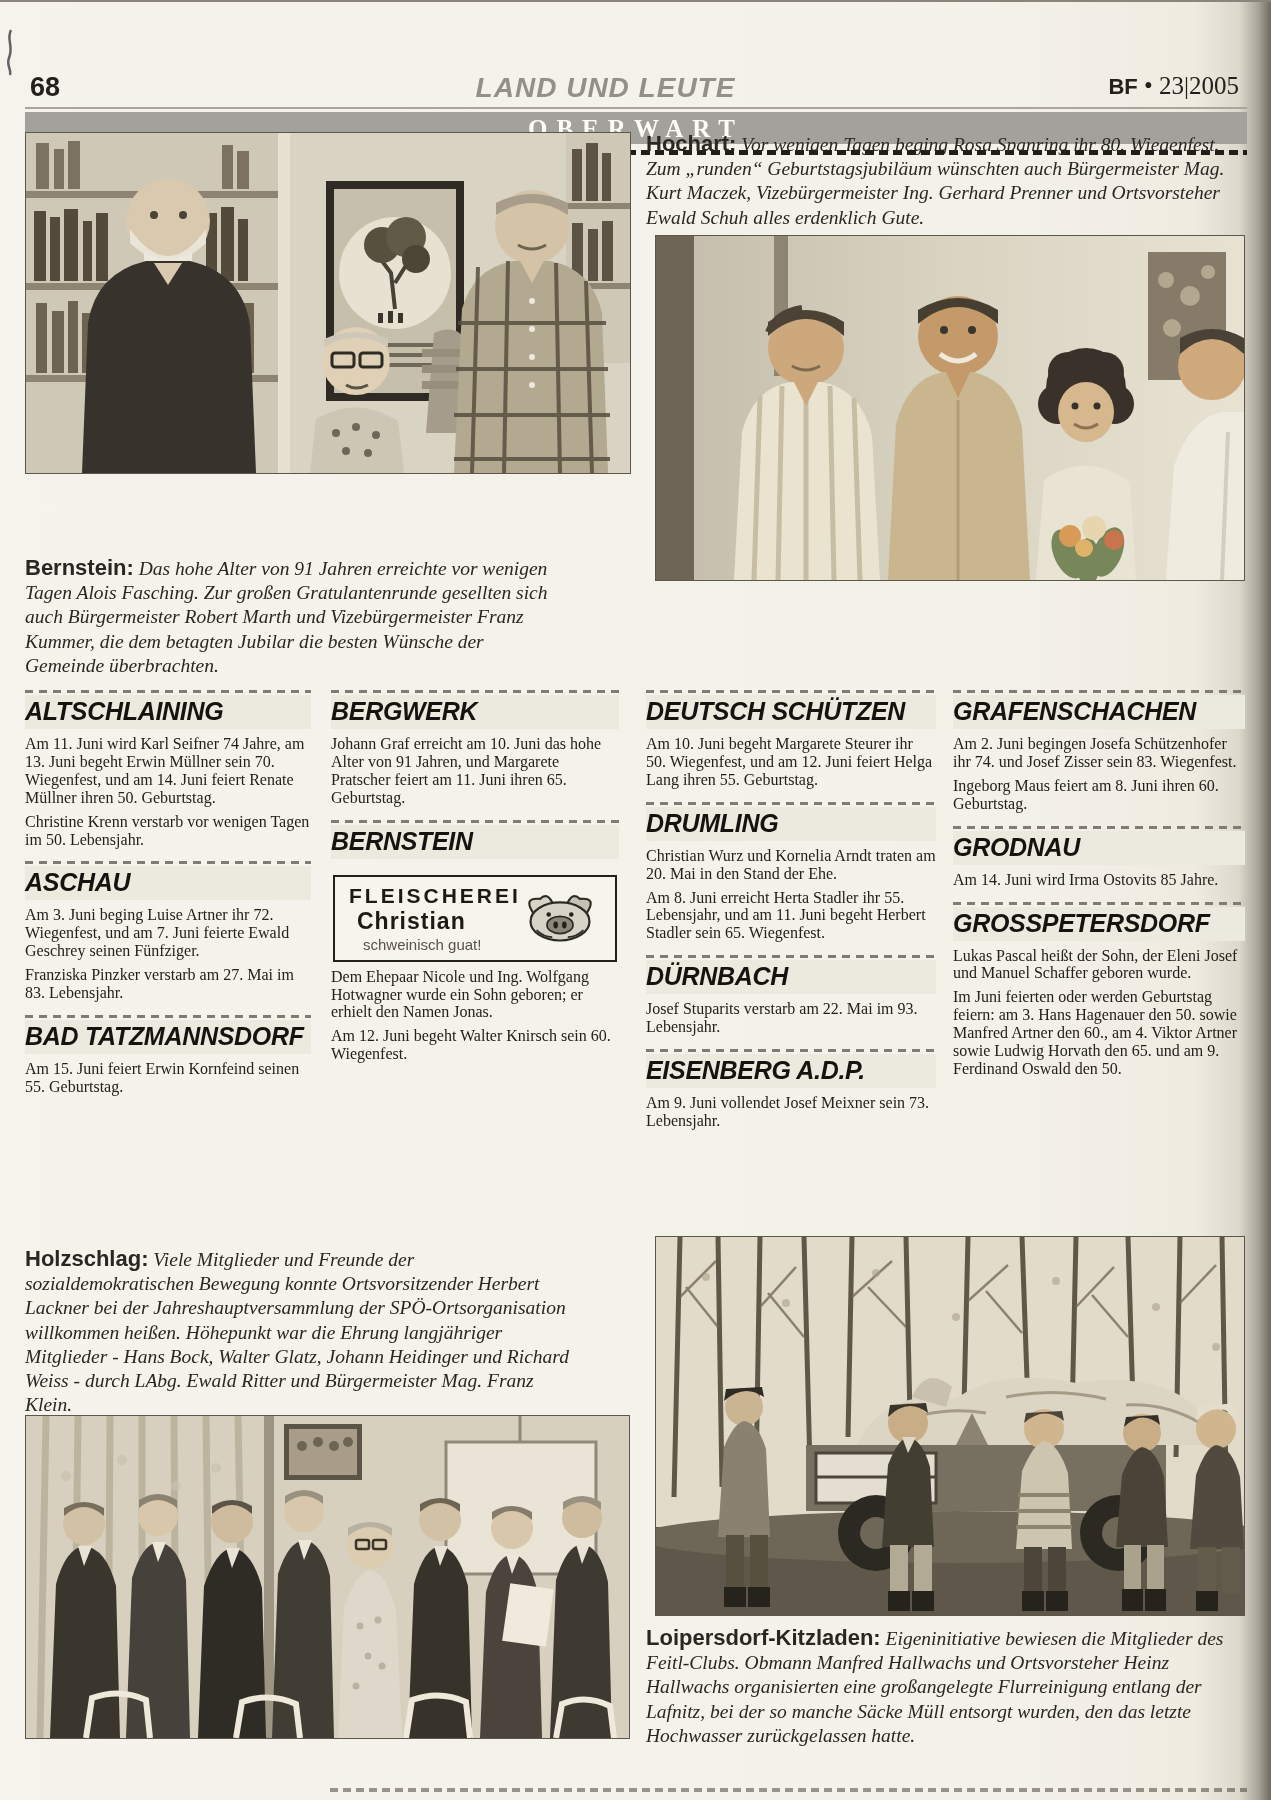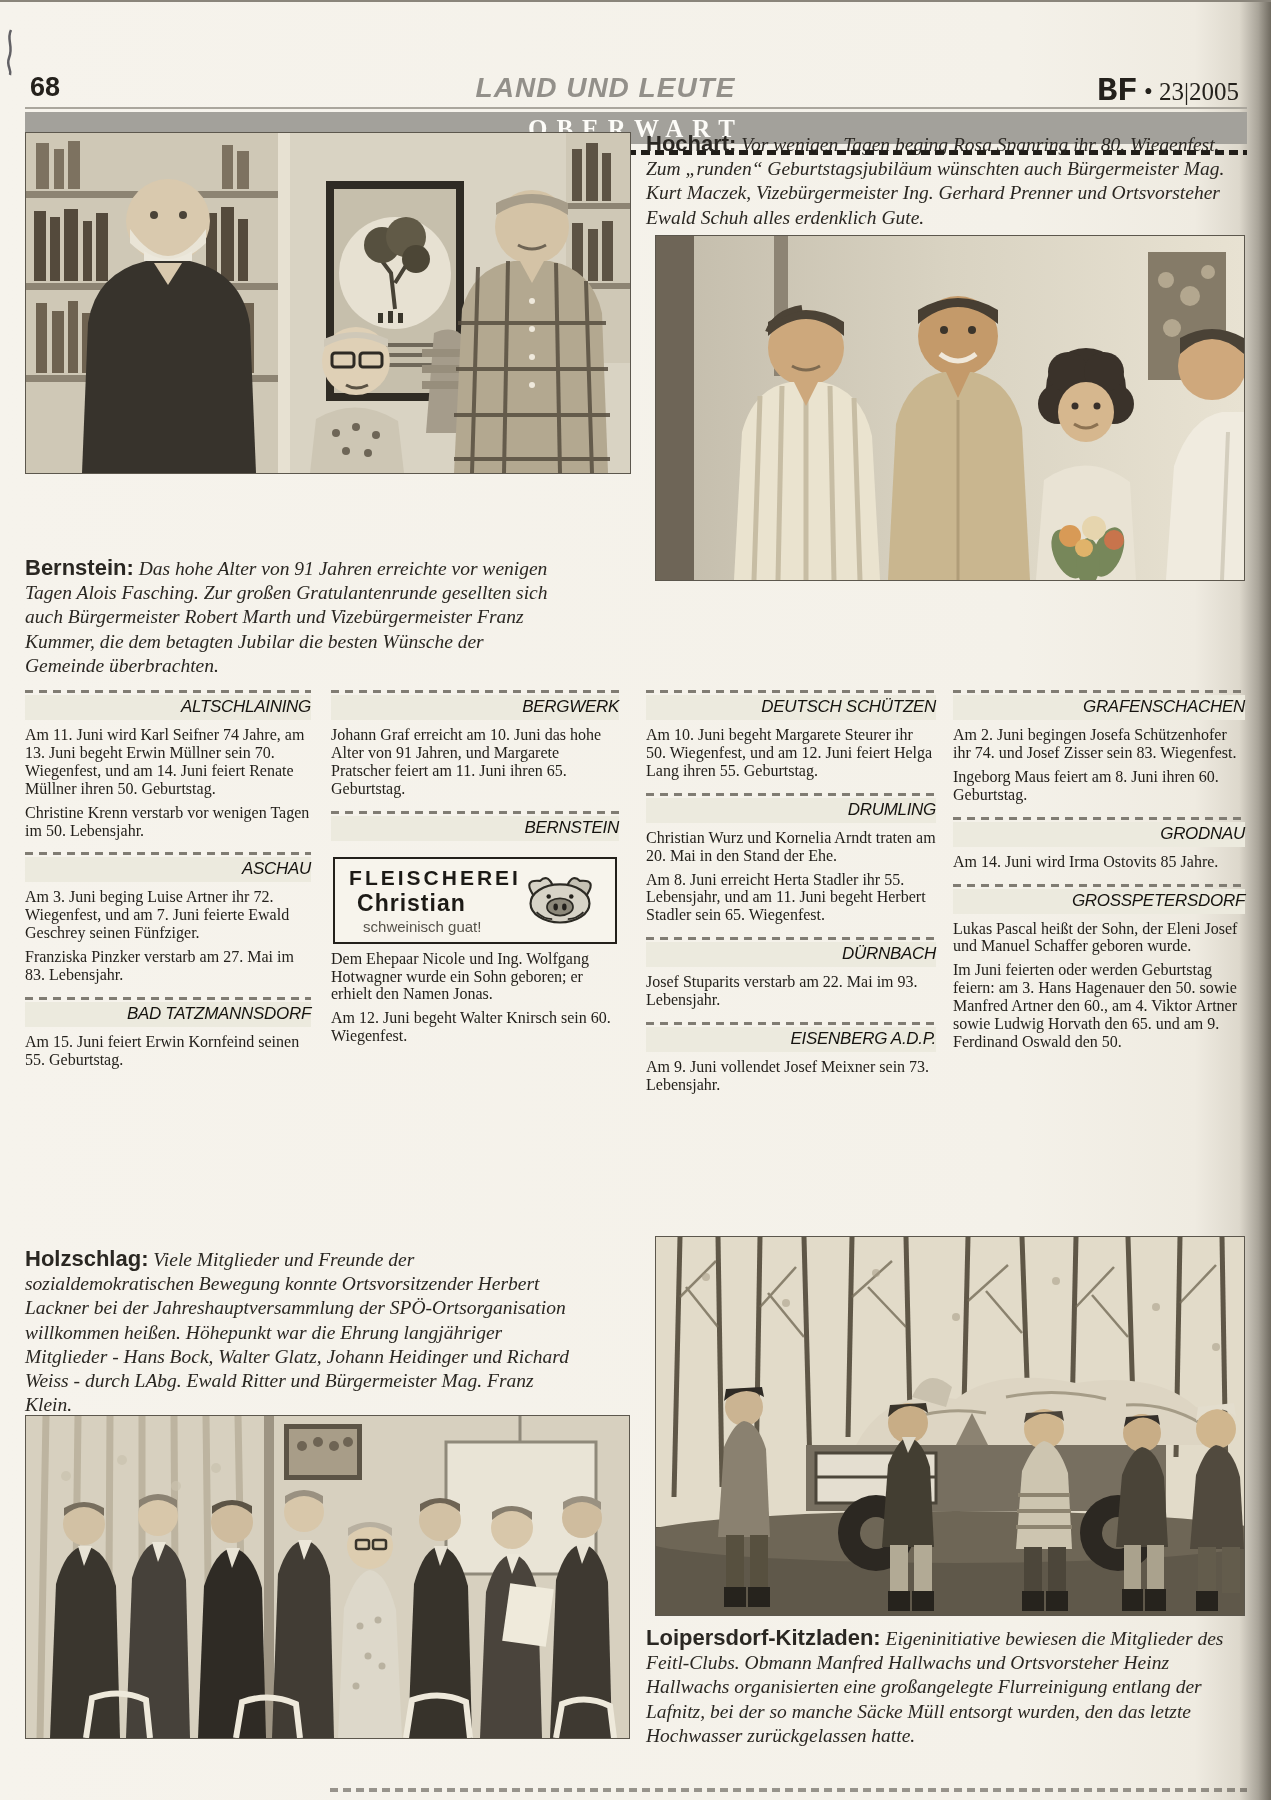--- a/index.html
+++ b/index.html
@@ -4,44 +4,44 @@
 <style>
   html,body{margin:0;padding:0;background:#8a857b;}
   .page{position:relative;width:1271px;height:1800px;margin:2px auto;overflow:hidden;
         background:linear-gradient(90deg,#f6f3ec 0%,#f4f1e9 80%,#efebe1 94%,#ddd8cc 97.5%,#a9a499 99%,#6f6a60 100%);
         font-family:"Liberation Serif", serif;color:#24211c;}
   
   .pagenum{position:absolute;left:30px;top:70px;font-family:"Liberation Sans",sans-serif;font-weight:bold;font-size:27px;}
   .sectitle{position:absolute;left:0;right:60px;top:70px;text-align:center;font-family:"Liberation Sans",sans-serif;
             font-weight:bold;font-style:italic;font-size:28px;letter-spacing:1px;color:#93908a;}
   .issue{position:absolute;right:32px;top:70px;font-size:25px;font-family:"Liberation Serif",serif;}
-  .issue b{font-family:Liberation Mono, monospace;font-size:34px;}
+  .issue b{font-family:Liberation Sans, sans-serif;font-size:22px;}
   .headrule{position:absolute;left:25px;width:1222px;top:105px;height:2px;background:#aaa69d;}
   .obar{position:absolute;left:25px;width:1222px;top:110px;height:32px;background:#a3a19b;
         color:#fdfcf8;text-align:center;font-size:25px;font-weight:bold;letter-spacing:9px;line-height:33px;}
   .bigdash{position:absolute;left:25px;width:1222px;top:148px;height:5px;
         background:repeating-linear-gradient(90deg,#211e19 0 9px,transparent 9px 14px);}
   .botdash{position:absolute;left:330px;width:917px;top:1786px;height:4px;opacity:.55;
         background:repeating-linear-gradient(90deg,#4a463e 0 8px,transparent 8px 13px);}
   
   .caption{position:absolute;font-style:italic;font-size:19.5px;line-height:1.24;color:#2a2722;margin:0;}
   .caption .lead{font-style:normal;font-family:"Liberation Sans",sans-serif;font-weight:bold;font-size:22px;}
   
   .photo{position:absolute;border:1px solid #5c574d;background:#cfc8b8;}
   .photo svg{display:block;}
   
   .col{position:absolute;top:688px;}
   .dash{height:3px;background:repeating-linear-gradient(90deg,#807c73 0 8px,transparent 8px 14px);margin:13px 0 0;}
   .sec:first-child .dash{margin-top:0;}
-  .sec-bar{background:#eceade;text-align:right;font-family:"Liberation Sans",sans-serif;font-weight:normal;
-           font-style:italic;font-size:17px;letter-spacing:-.3px;color:#15130f;padding:2px 0 3px;margin-top:2px;}
+  .sec-bar{background:#eceade;text-align:left;font-family:"Liberation Sans",sans-serif;font-weight:bold;
+           font-style:italic;font-size:25px;letter-spacing:-.3px;color:#15130f;padding:2px 0 3px;margin-top:2px;}
   .sec-body p{margin:6px 0 0;font-size:16px;line-height:1.12;}
   
   .ad{border:2px solid #23201b;background:#f7f4ec;margin:16px 2px 6px;padding:7px 16px 7px 14px;
-      display:flex;align-items:center;justify-content:center;}
+      display:flex;align-items:center;justify-content:flex-start;}
   .ad-l1{font-family:"Liberation Sans",sans-serif;font-weight:bold;font-size:21px;letter-spacing:3px;color:#1c1a16;}
   .ad-l2{font-family:"Liberation Sans",sans-serif;font-weight:bold;font-size:23px;letter-spacing:1px;color:#1c1a16;margin-left:8px;}
   .ad-l3{font-family:"Liberation Sans",sans-serif;font-size:15px;color:#56524a;margin-left:14px;margin-top:1px;}
   .inkmark{position:absolute;left:2px;top:26px;}
 </style>
 </head>
 <body>
 
 <div class="page">
 

